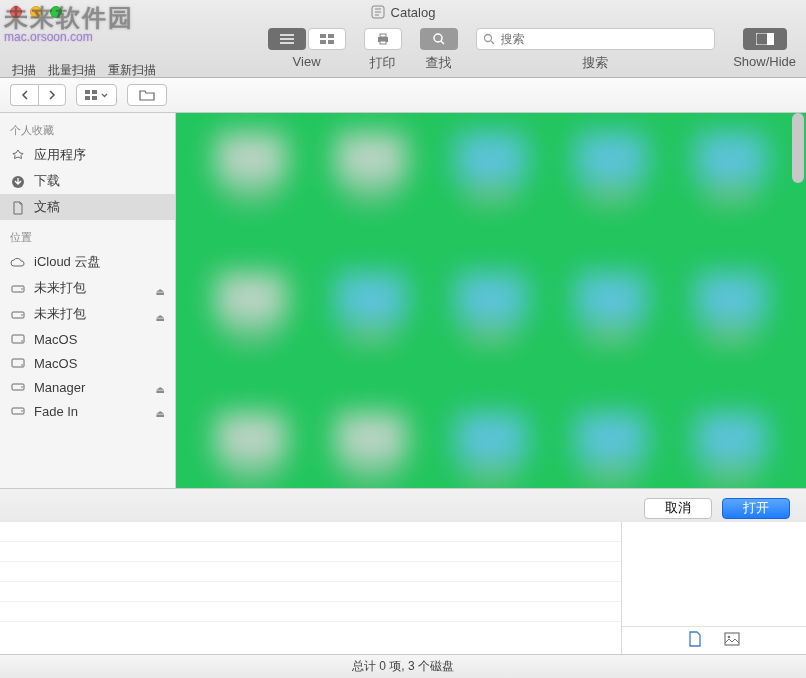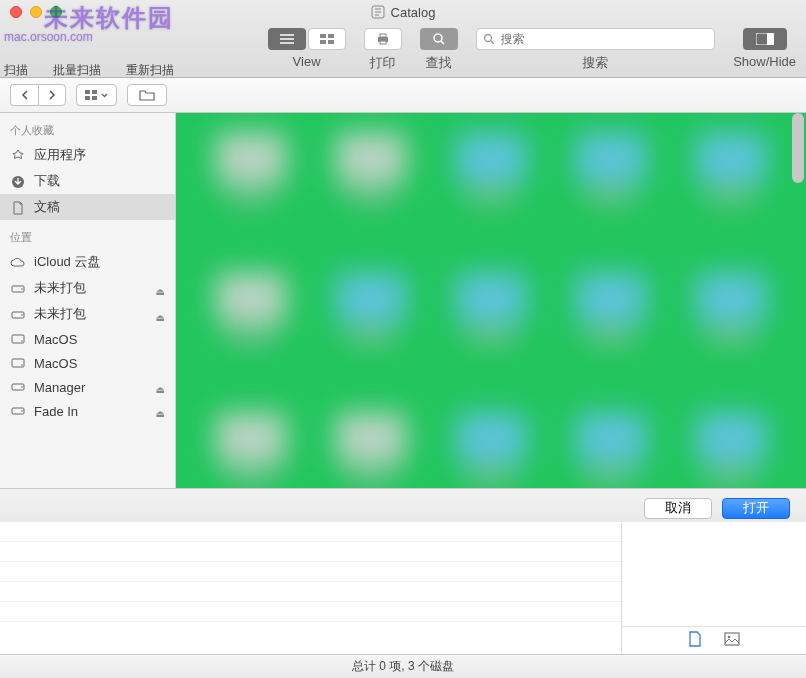--- a/index.html
+++ b/index.html
@@ -18,21 +18,21 @@
 .tb-group { display: flex; flex-direction: column; align-items: center; gap: 2px; }
 .tb-group.last { margin-left: auto; }
 .tb-btns { display: flex; gap: 2px; }
 .tb-btn { height: 22px; min-width: 30px; background: #6f6f6f; border-radius: 4px; display: flex; align-items: center; justify-content: center; color: #fff; font-size: 11px; cursor: pointer; }
 .tb-btn.square { width: 38px; }
 .tb-label { font-size: 13px; color: #555; margin-top: 2px; }
 .search-wrap { display: flex; flex-direction: column; align-items: center; gap: 2px; flex: 1; max-width: 260px; }
 .search-field { display: flex; align-items: center; gap: 6px; background: #fff; border: 1px solid #c8c8c8; border-radius: 4px; height: 22px; width: 100%; padding: 0 6px; }
 .search-field input { border: none; outline: none; font-size: 12px; flex: 1; background: transparent; color: #333; }
 .search-icon { color: #888; }
-.text-labels { display: flex; gap: 25px; font-size: 12px; color: #444; padding-left: 4px; }
+.text-labels { display: flex; gap: 12px; font-size: 12px; color: #444; padding-left: 12px; }
 
 .content-area { position: absolute; top: 78px; left: 0; right: 0; bottom: 0; background: #22c55e; }
 
 .panel-bar { height: 35px; background: linear-gradient(#fbfbfb,#f2f2f2); border-bottom: 1px solid #c9c9c9; display: flex; align-items: center; padding: 0 10px; gap: 10px; }
 .nav-btns { display: flex; }
 .nav-btn { width: 28px; height: 22px; background: #fff; border: 1px solid #c2c2c2; display: flex; align-items: center; justify-content: center; font-size: 12px; color: #555; cursor: pointer; }
 .nav-btn:first-child { border-radius: 4px 0 0 4px; border-right: none; }
 .nav-btn:last-child { border-radius: 0 4px 4px 0; }
 .view-btn { height: 22px; padding: 0 8px; background: #fff; border: 1px solid #c2c2c2; border-radius: 4px; display: flex; align-items: center; gap: 4px; font-size: 11px; color: #555; }
 .folder-btn { width: 40px; height: 22px; background: #fff; border: 1px solid #c2c2c2; border-radius: 4px; display: flex; align-items: center; justify-content: center; }
@@ -62,21 +62,21 @@
 
 .lower-area { position: absolute; top: 522px; left: 0; right: 0; bottom: 24px; background: #fff; display: flex; }
 .lower-left { flex: 1; border-right: 1px solid #d9d9d9; display: flex; flex-direction: column; }
 .lower-left .row { height: 20px; border-bottom: 1px solid #f0f0f0; }
 .lower-right { width: 184px; background: #fff; position: relative; }
 .lr-icons { position: absolute; bottom: 4px; left: 0; right: 0; height: 24px; border-top: 1px solid #e0e0e0; display: flex; align-items: center; justify-content: center; gap: 22px; color: #3f7bd9; }
 
 .status-bar { position: absolute; bottom: 0; left: 0; right: 0; height: 24px; background: linear-gradient(#f5f5f5,#e9e9e9); border-top: 1px solid #c9c9c9; display: flex; align-items: center; justify-content: center; font-size: 12px; color: #444; }
 
 .watermark { position: absolute; top: 2px; left: 4px; z-index: 50; opacity: 0.55; pointer-events: none; }
-.watermark .wm-text { font-size: 24px; font-weight: 700; color: #6d28d9; text-shadow: 0 0 3px #888; letter-spacing: 2px; margin-left: 40px; }
+.watermark .wm-text { font-size: 24px; font-weight: 700; color: #404040; text-shadow: 0 0 3px #888; letter-spacing: 2px; }
 .watermark .wm-sub { font-size: 12px; color: #6d28d9; text-shadow: 0 0 2px #888; margin-top: -4px; }
 
 svg { display: block; }
 </style>
 </head>
 <body>
 
 <div class="watermark">
   <div class="wm-text">未来软件园</div>
   <div class="wm-sub">mac.orsoon.com</div>

